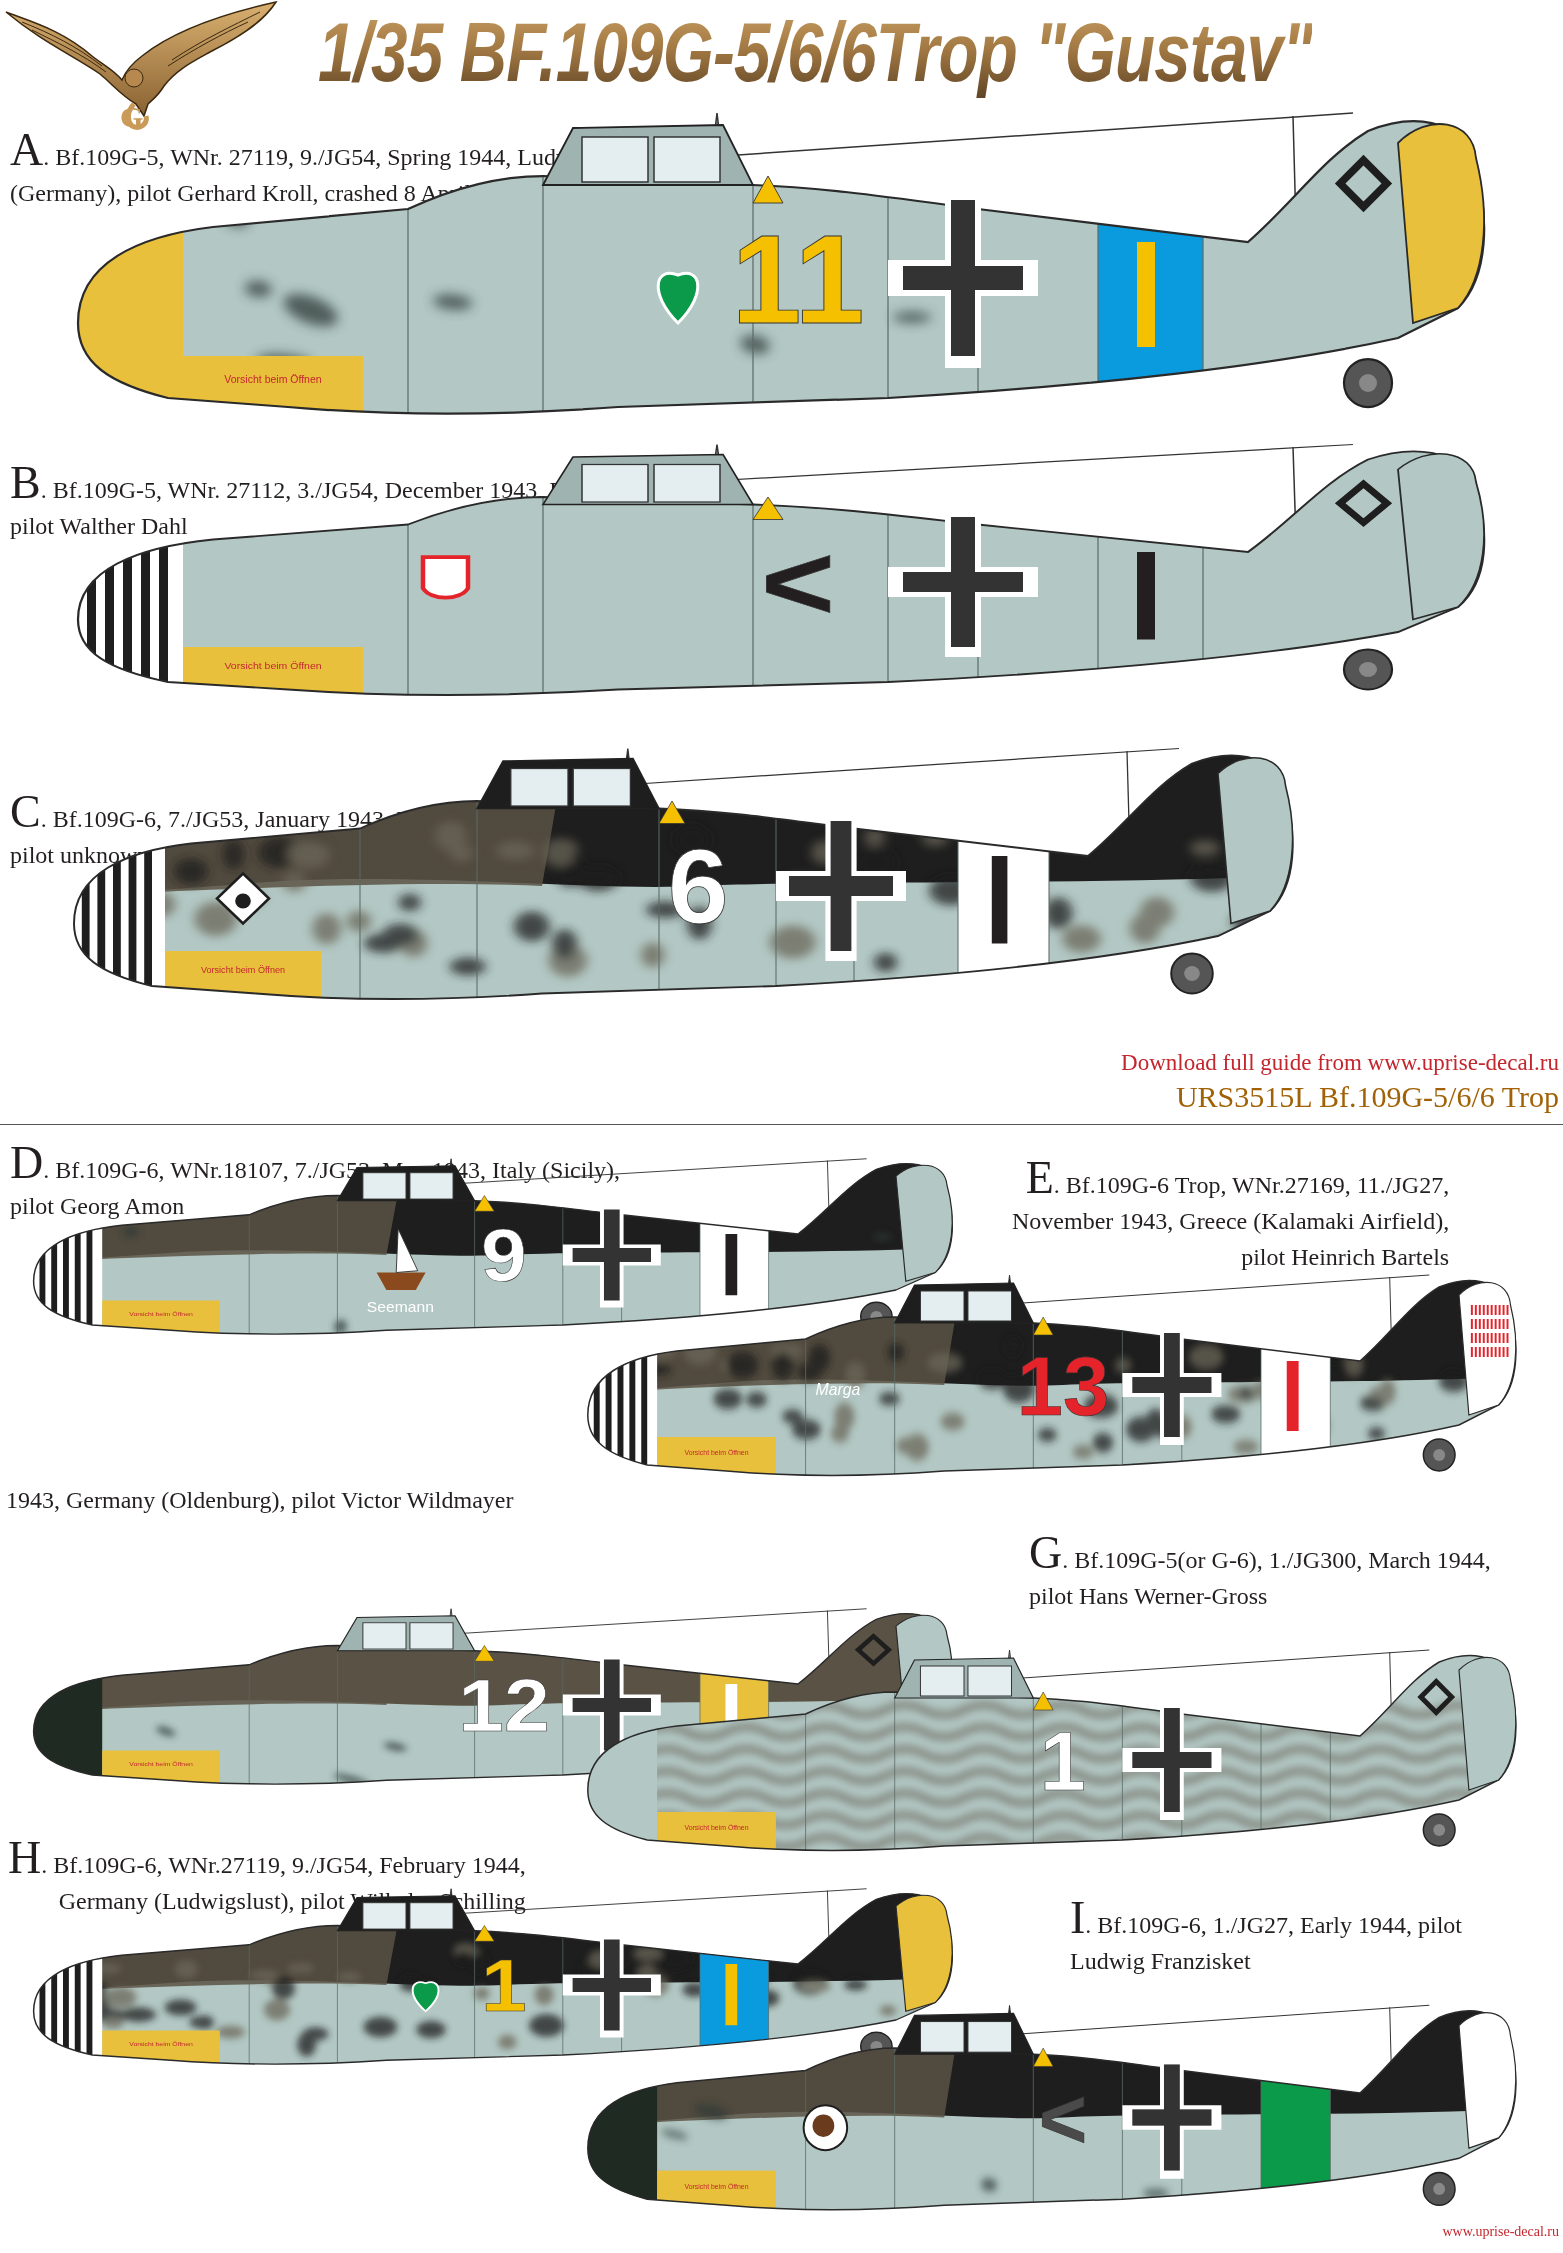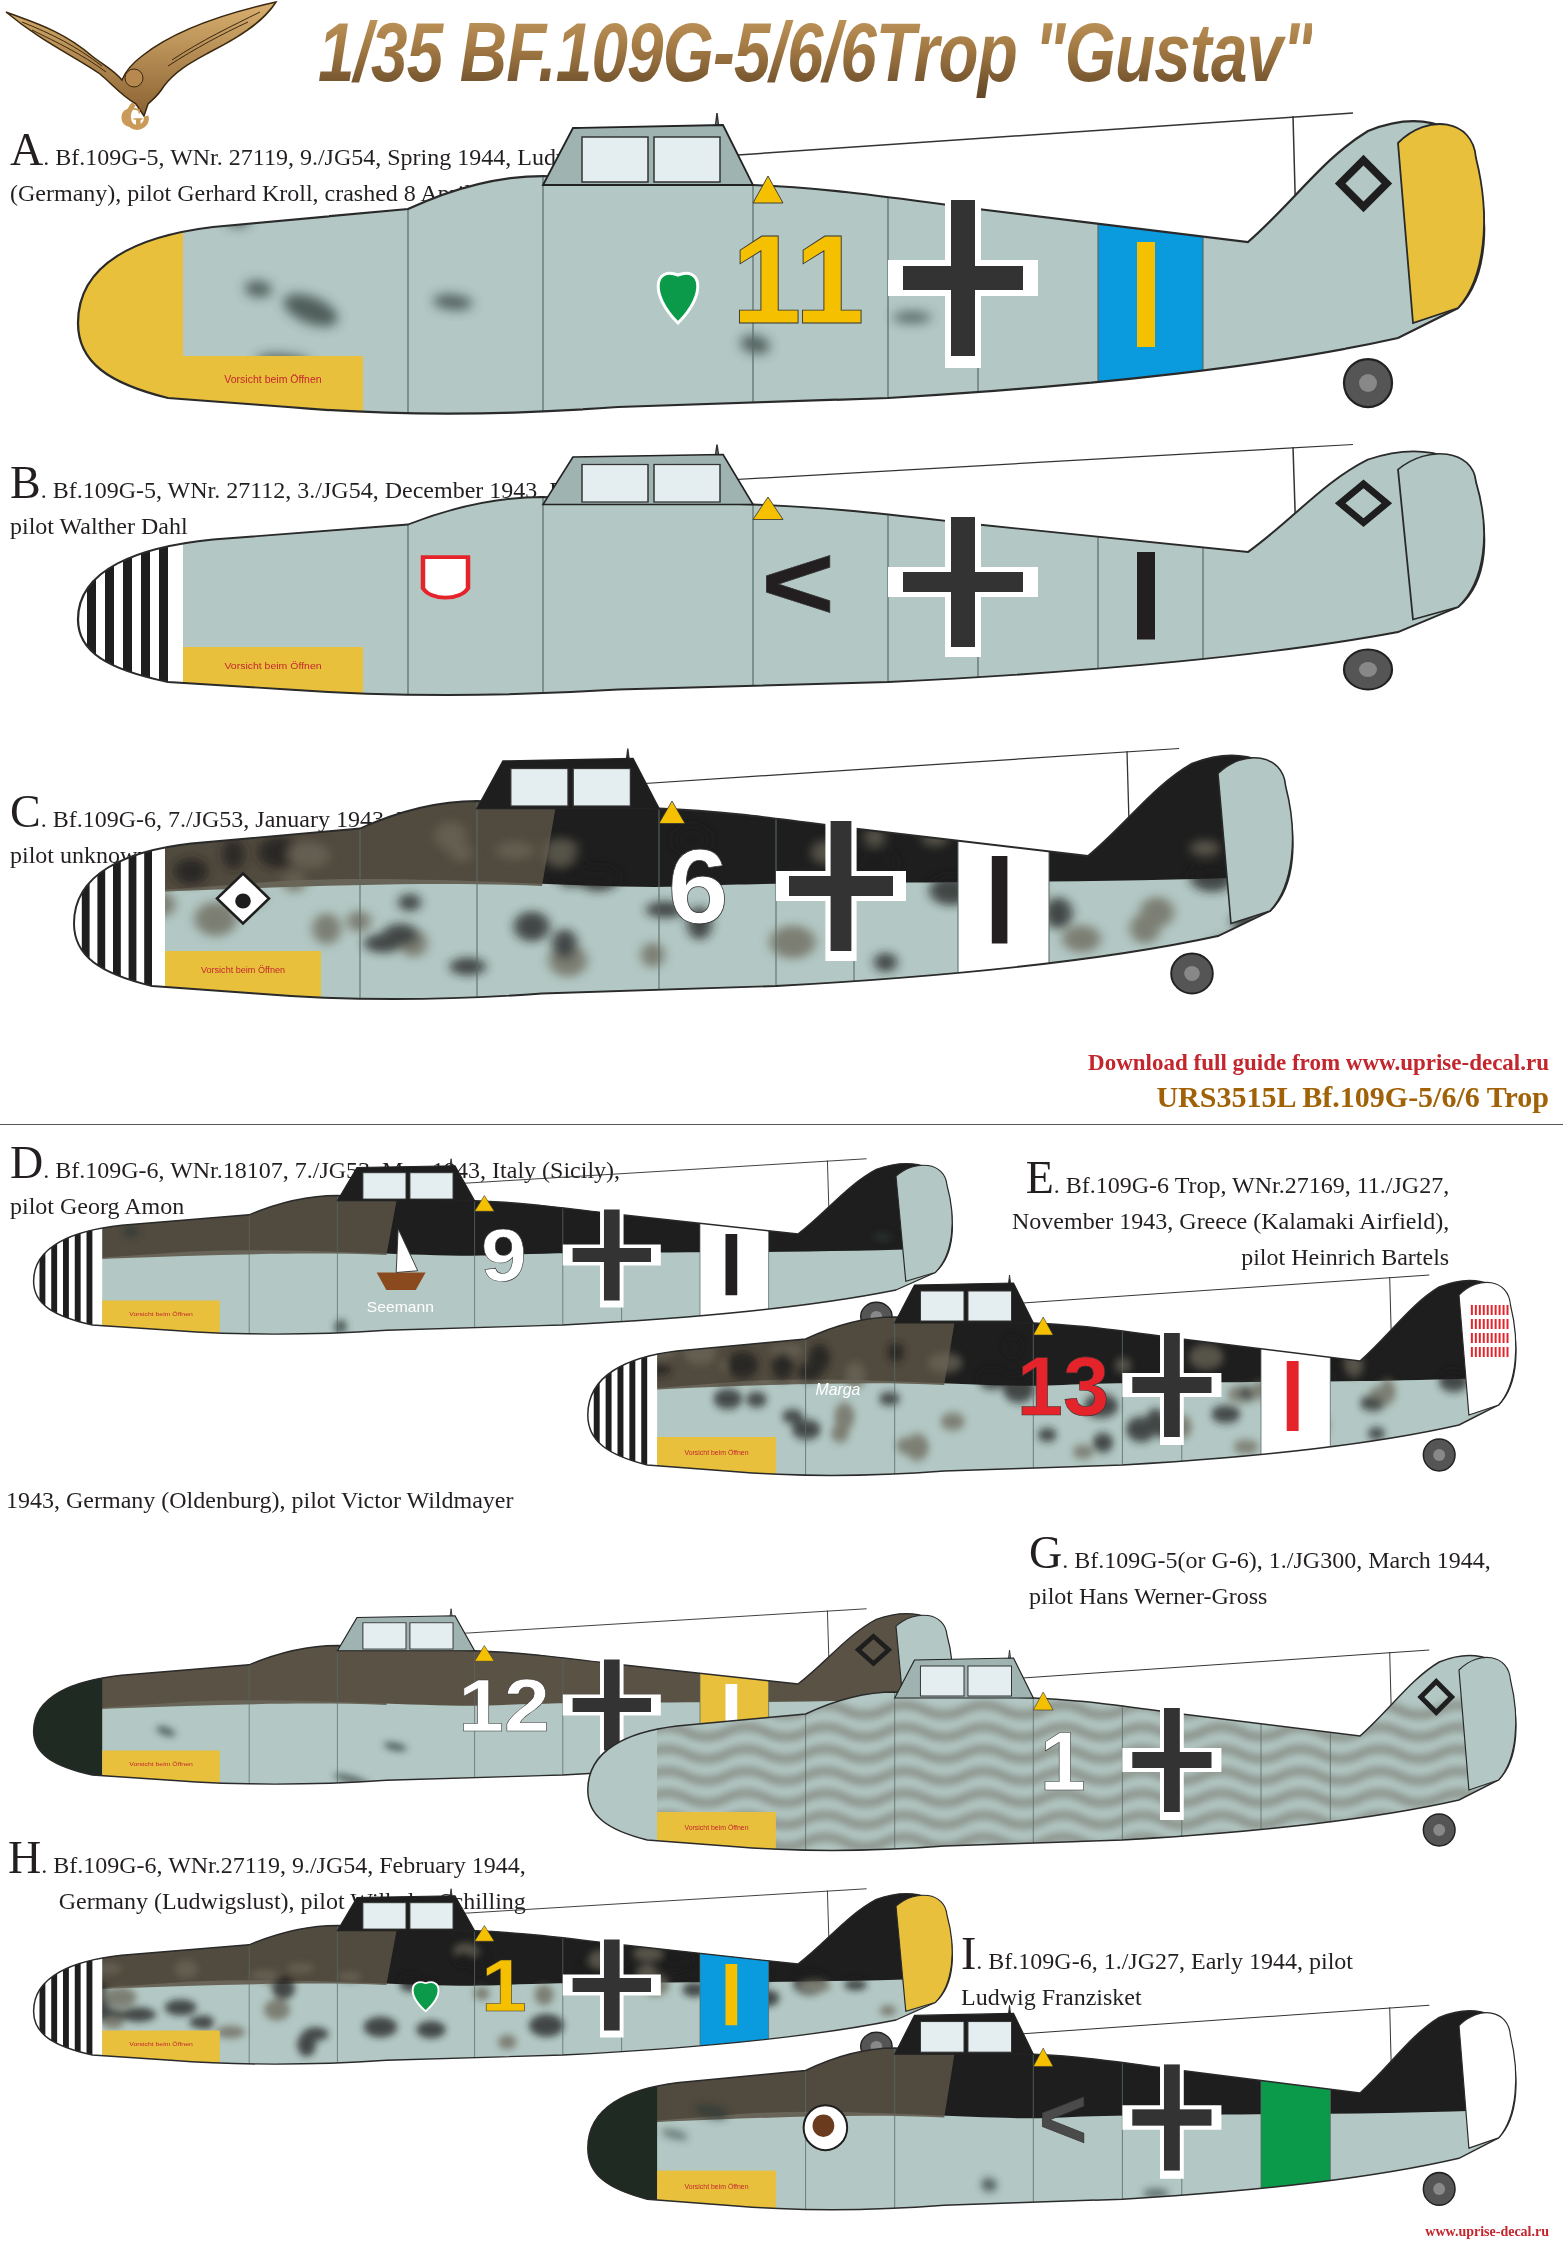--- a/index.html
+++ b/index.html
@@ -17,21 +17,21 @@
   }
 
   .caption { position: absolute; font-size: 24px; line-height: 36px; color: #231f20; }
   .caption .letter { font-size: 46px; line-height: 36px; }
   .caption .line { display: block; white-space: nowrap; }
 
   .plane { position: absolute; }
 
   .divider { position: absolute; left: 0; top: 1124px; width: 1563px; height: 1px; background: #555; }
 
-  .promo { position: absolute; right: 14px; font-weight: bold; text-align: right; white-space: nowrap; }
+  .promo { position: absolute; right: 4px; font-weight: normal; text-align: right; white-space: nowrap; }
   .promo-red { color: #c4262e; font-size: 23px; }
   .promo-black { color: #a16207; font-size: 30px; }
 </style>
 </head>
 <body>
 
 <div class="logo">
   <svg width="278" height="130" viewBox="0 0 278 130">
     <defs>
       <linearGradient id="gold" x1="0" y1="0" x2="0" y2="1">
@@ -79,21 +79,21 @@
   <span class="line">1943, Germany (Oldenburg), pilot Victor Wildmayer</span>
 </div>
 <div class="caption" style="left:1014px;top:1535px;margin-left:15px;">
   <span class="line"><span class="letter">G</span><span>. Bf.109G-5(or G-6), 1./JG300, March 1944,</span></span>
   <span class="line">pilot Hans Werner-Gross</span>
 </div>
 <div class="caption" style="left:8px;top:1840px;text-align:right;">
   <span class="line"><span class="letter">H</span><span>. Bf.109G-6, WNr.27119, 9./JG54, February 1944,</span></span>
   <span class="line">Germany (Ludwigslust), pilot Wilhelm Schilling</span>
 </div>
-<div class="caption" style="left:961px;top:1900px;margin-top:36px;">
+<div class="caption" style="left:1070px;top:1900px;">
   <span class="line"><span class="letter">I</span><span>. Bf.109G-6, 1./JG27, Early 1944, pilot</span></span>
   <span class="line">Ludwig Franzisket</span>
 </div>
 
 <div class="plane" id="plane-0" style="left:48px;top:98px;width:1500px;height:360px;"><svg viewBox="0 0 1000 240" width="100%" height="100%" preserveAspectRatio="none">
       <defs>
         <clipPath id="fus0">
           <path d="M20 150 C20 110 60 92 110 86 L240 74 C270 60 300 52 330 52 L470 58 C520 60 560 66 620 74 L800 96 C830 70 850 40 880 22 C910 10 940 14 950 40 C962 80 960 120 940 140 L900 160 C820 178 700 192 560 200 L380 206 C300 212 230 212 160 206 L80 200 C40 190 20 176 20 150 Z"></path>
         </clipPath>
         <filter id="bl0">

